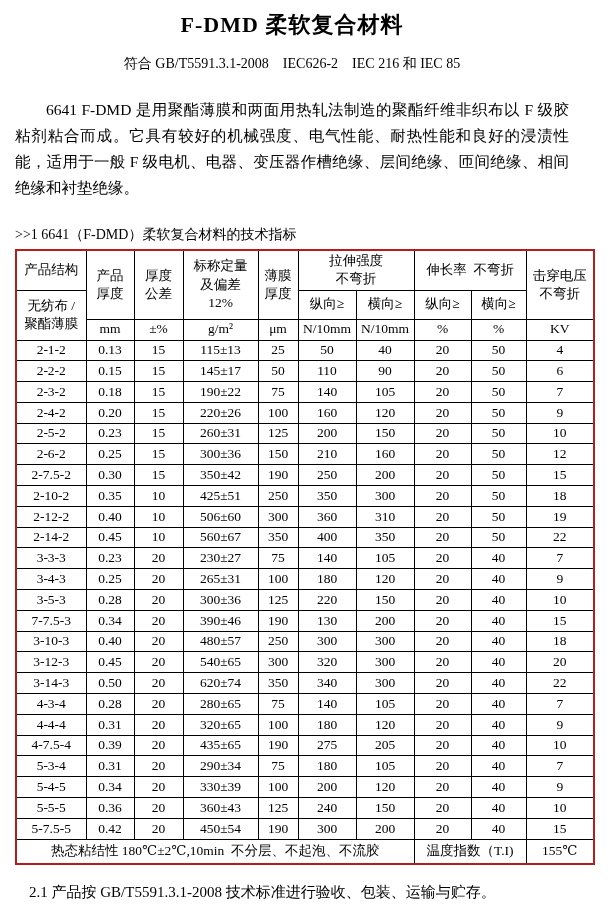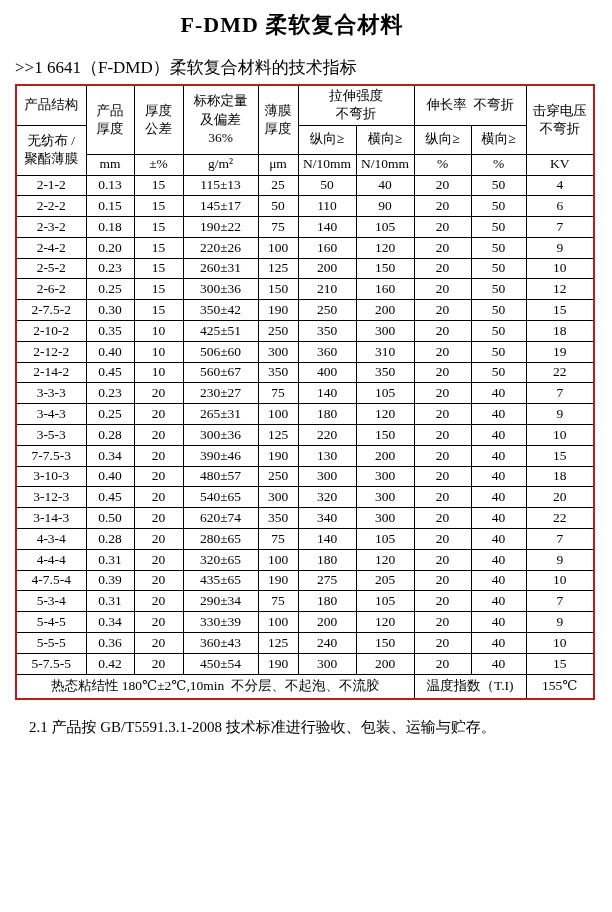--- a/index.html
+++ b/index.html
@@ -16,21 +16,21 @@
     letter-spacing:1px; margin-top:4px;
   }
   .subtitle {
     text-align:center; font-size:14px; margin-top:15px;
     white-space:pre-wrap;
   }
   .intro {
     margin-top:24px; font-size:15.5px; line-height:26px;
     text-indent:2em; text-align:justify;
   }
-  .sec-heading { font-size:17px; margin-top:16px; margin-bottom:5px; }
+  .sec-heading { font-size:14px; margin-top:25px; margin-bottom:5px; }
 
   table.spec {
     border-collapse:collapse; table-layout:fixed;
     width:580px; border:2px solid #b91c1c;
     text-align:center; font-size:13.5px;
   }
   table.spec td {
     border:1px solid #000; padding:0 1px;
     vertical-align:middle; white-space:pre-wrap; line-height:1.35;
     overflow:hidden;
@@ -46,20 +46,22 @@
   .notes { margin-top:14px; font-size:15px; line-height:26.5px; }
   .notes .n-head { margin:0; }
   .notes .n-item { margin:0 0 0 14px; }
 </style>
 </head>
 <body>
 
 <div class="page">
 
   <div class="title">F-DMD 柔软复合材料</div>
+  <div class="subtitle">符合 GB/T5591.3.1-2008    IEC626-2    IEC 216 和 IEC 85</div>
+  <div class="intro">6641 F-DMD 是用聚酯薄膜和两面用热轧法制造的聚酯纤维非织布以 F 级胶粘剂粘合而成。它具有较好的机械强度、电气性能、耐热性能和良好的浸渍性能，适用于一般 F 级电机、电器、变压器作槽绝缘、层间绝缘、匝间绝缘、相间绝缘和衬垫绝缘。</div>
   <div class="sec-heading">&gt;&gt;1 6641（F-DMD）柔软复合材料的技术指标</div>
 
   <table class="spec">
     <colgroup>
       <col style="width:70px">
         <col style="width:48px">
         <col style="width:49px">
       <col style="width:75px">
         <col style="width:40px">
         <col style="width:58px">
@@ -70,21 +72,21 @@
     </colgroup>
     <thead>
       <tr class="hrow1">
         <td>产品结构</td>
         <td rowspan="2">产品
 厚度</td>
         <td rowspan="2">厚度
 公差</td>
         <td rowspan="2">标称定量
 及偏差
-36%</td>
+12%</td>
         <td rowspan="2">薄膜
 厚度</td>
         <td colspan="2">拉伸强度
 不弯折</td>
         <td colspan="2">伸长率  不弯折</td>
         <td rowspan="2">击穿电压
 不弯折</td>
       </tr>
       <tr class="hrow2">
         <td rowspan="2">无纺布 /

